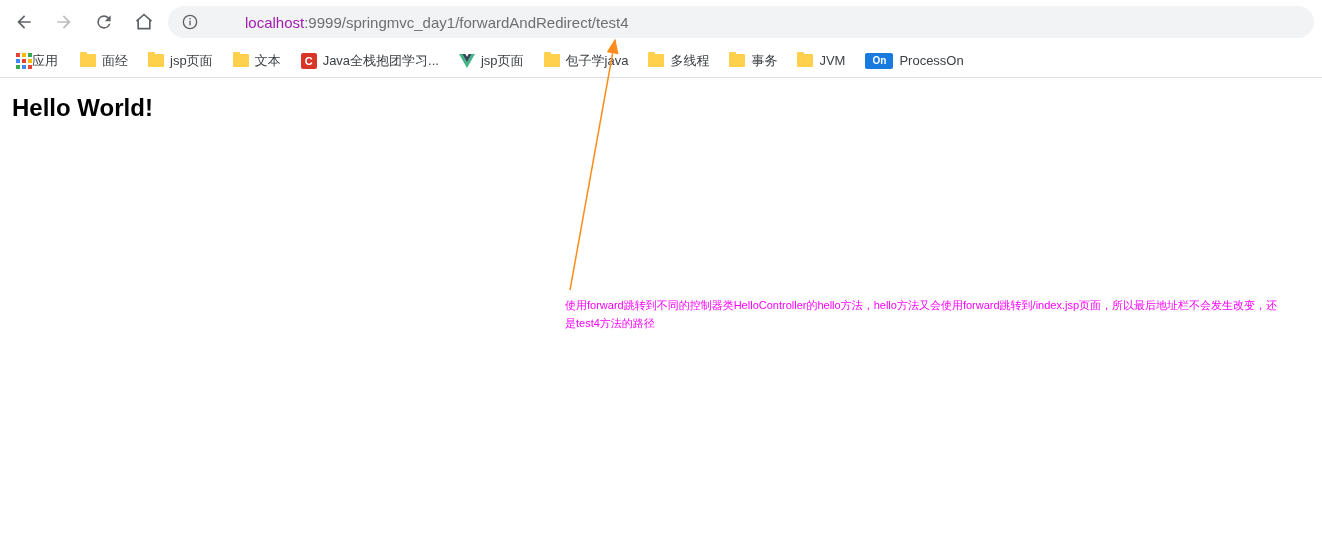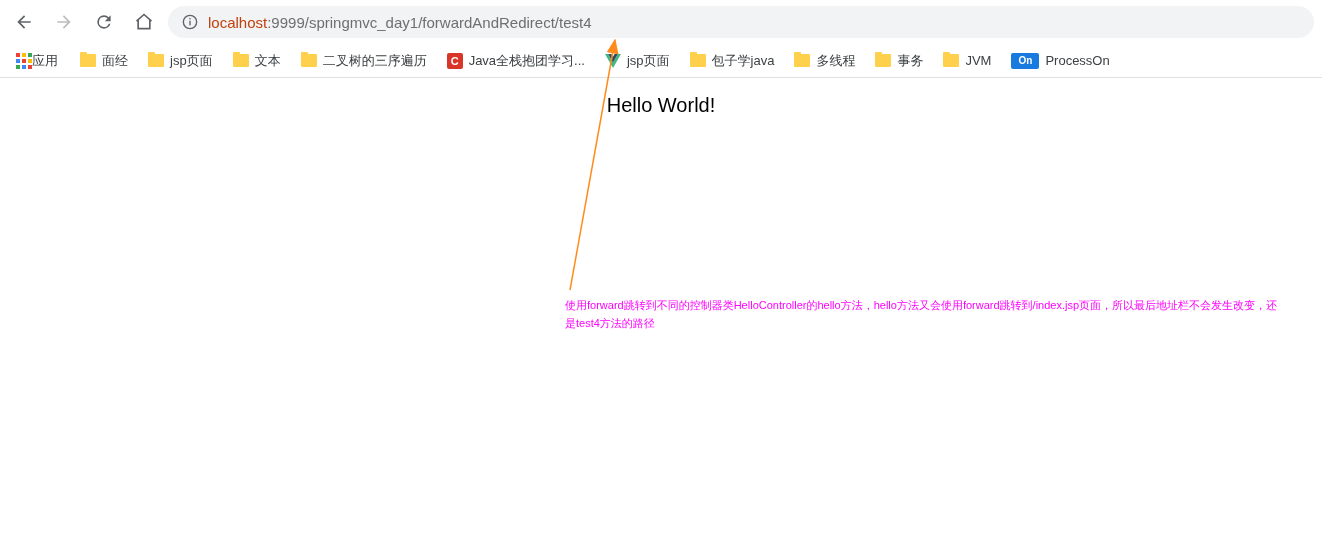--- a/index.html
+++ b/index.html
@@ -51,21 +51,22 @@
       gap: 10px;
       color: #5f6368;
       font-size: 15px;
     }
     .addr-text {
       color: #6f6f6f;
       font-size: 15px;
       white-space: nowrap;
     }
     .addr-text .host {
-      color: #c2410c;
+      color: #a21caf;
+      margin-left: 37px;
     }
     .bookmark-bar {
       display: flex;
       align-items: center;
       height: 34px;
       padding: 0 10px;
       gap: 8px;
       background: #fff;
       border-bottom: 1px solid #e0e0e0;
     }
@@ -150,24 +151,23 @@
       display: flex;
       align-items: center;
       justify-content: center;
       border-radius: 2px;
     }
     .content {
       padding: 16px 12px;
       position: relative;
     }
     .page-heading {
-      font-size: 20px;
-      font-weight: normal;
+      font-size: 24px;
+      font-weight: bold;
       color: #000;
-      text-align: center;
     }
     .annotation {
       position: absolute;
       left: 565px;
       top: 296px;
       width: 720px;
       color: #ff00ff;
       font-size: 11px;
       line-height: 1.65;
       font-family: "Microsoft YaHei", sans-serif;
@@ -235,24 +235,20 @@
       </div>
       <div class="bm">
         <div class="folder-icon"></div>
         <span>jsp页面</span>
       </div>
       <div class="bm">
         <div class="folder-icon"></div>
         <span>文本</span>
       </div>
       <div class="bm">
-        <div class="folder-icon"></div>
-        <span>二叉树的三序遍历</span>
-      </div>
-      <div class="bm">
         <div class="c-icon">C</div>
         <span>Java全栈抱团学习...</span>
       </div>
       <div class="bm">
         <div class="vue-icon">
           <svg width="16" height="14" viewBox="0 0 16 14">
             <path d="M0 0 L8 14 L16 0 L12.8 0 L8 8.4 L3.2 0 Z" fill="#41b883"></path>
             <path d="M3.2 0 L8 8.4 L12.8 0 L9.6 0 L8 2.8 L6.4 0 Z" fill="#35495e"></path>
           </svg>
         </div>

